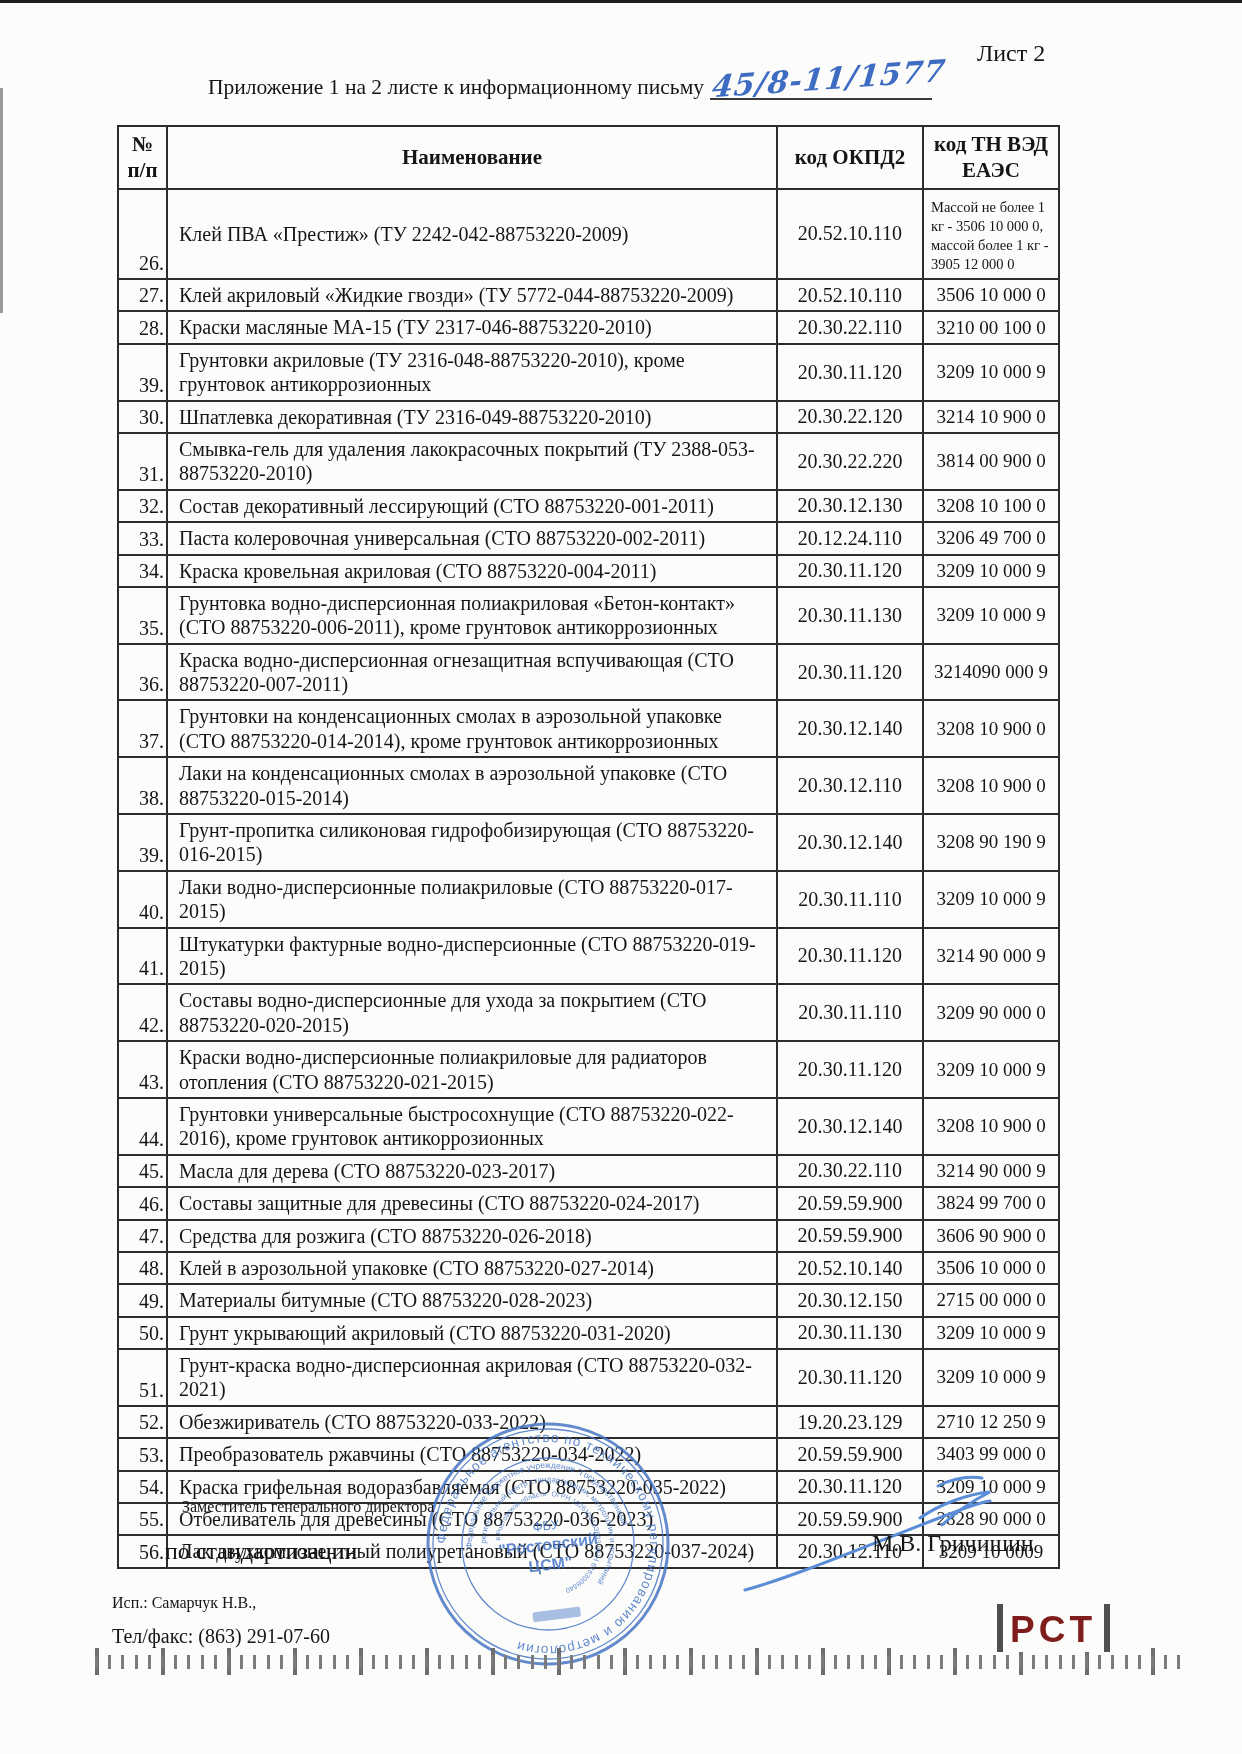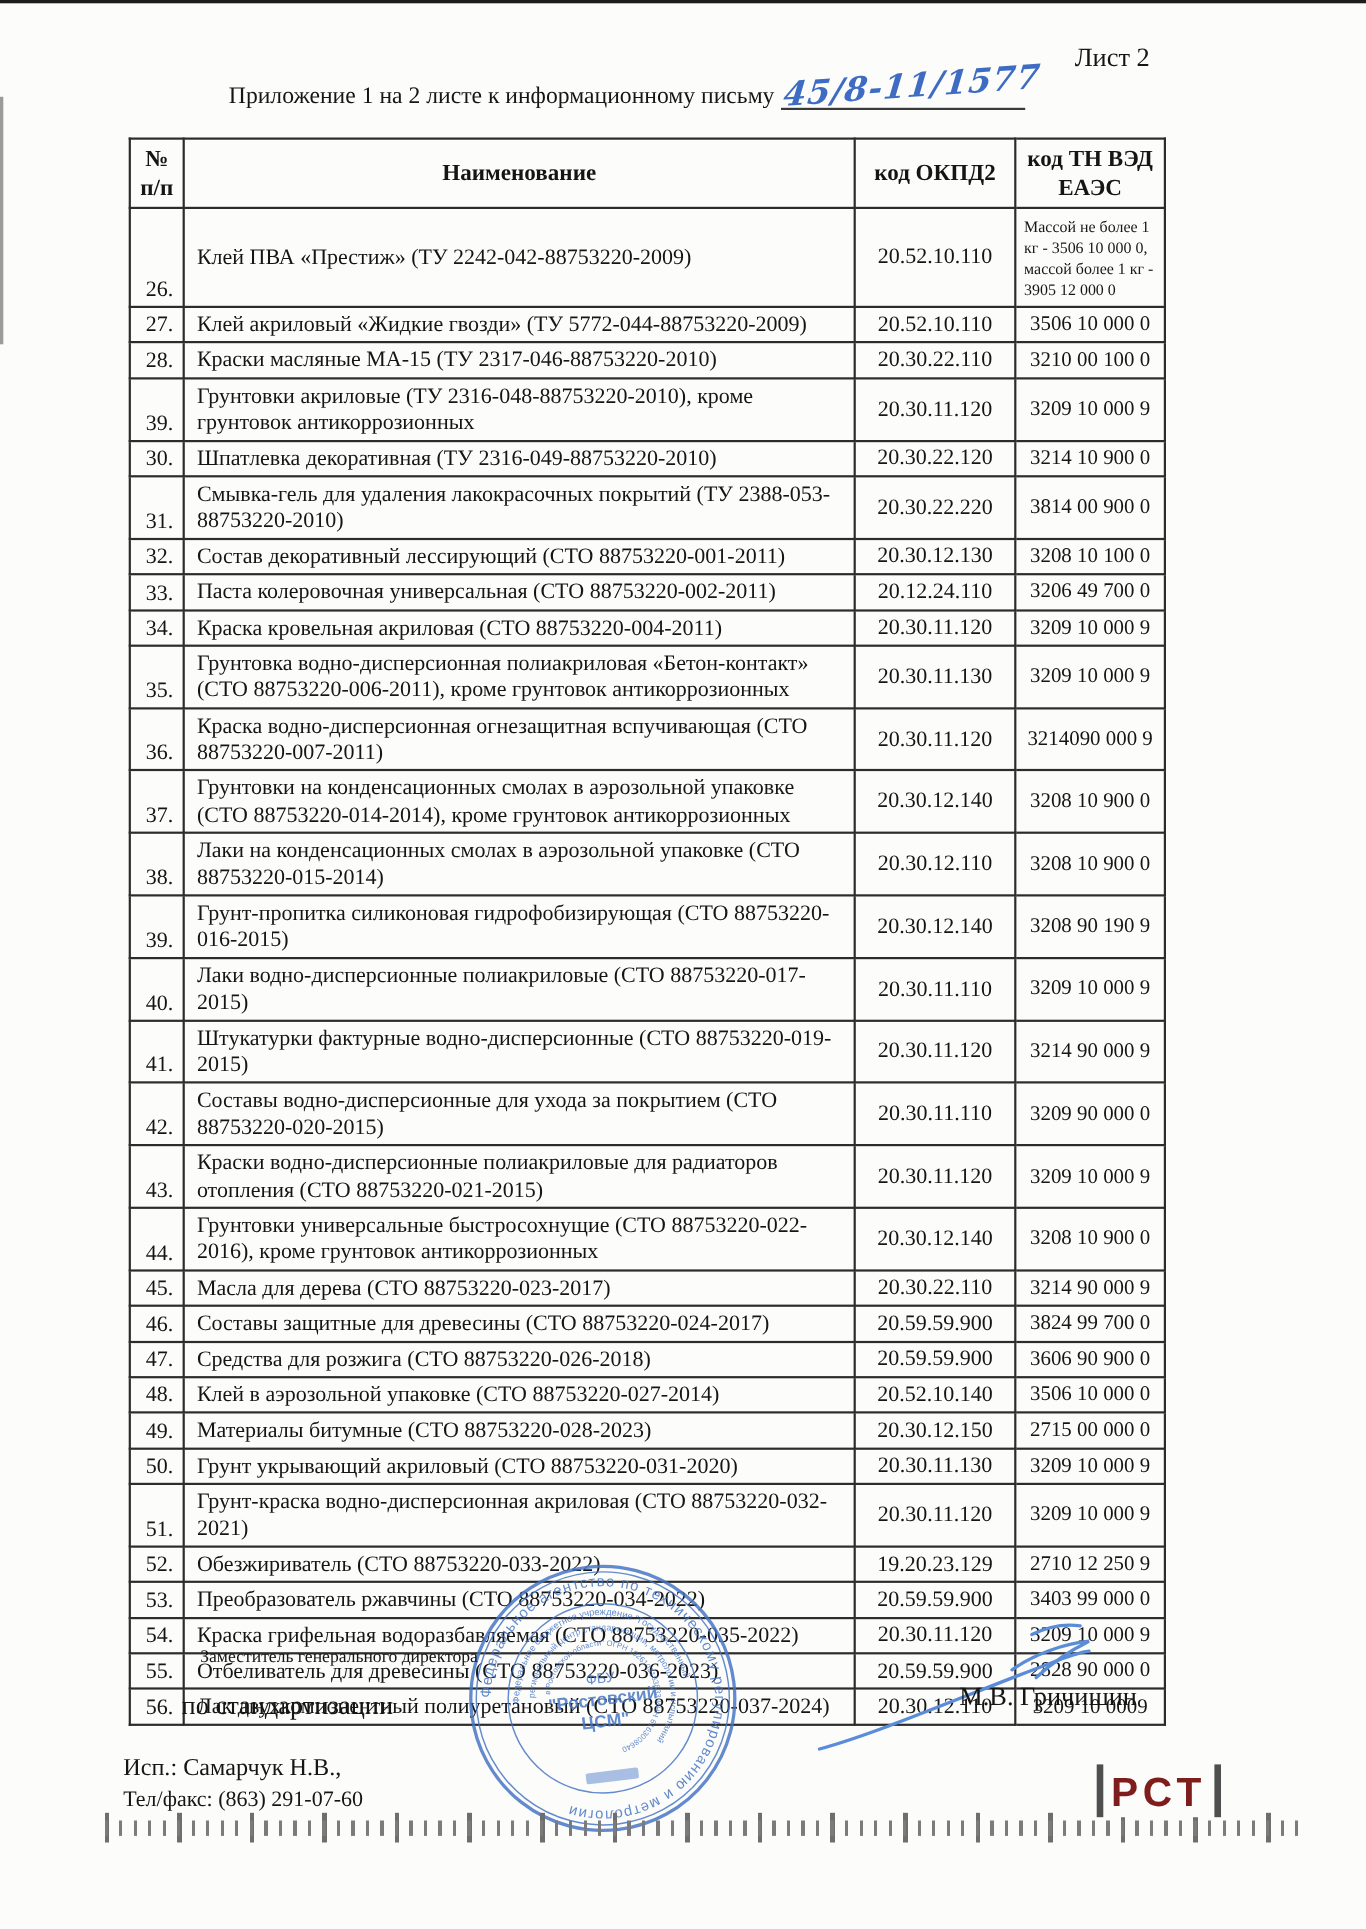--- a/index.html
+++ b/index.html
@@ -33,37 +33,37 @@
   table.doc col.c-num{width:49px;}
   table.doc col.c-name{width:610px;}
   table.doc col.c-okpd{width:146px;}
   table.doc col.c-tnved{width:136px;}
   table.doc th, table.doc td{border:2px solid #2c2c2c;}
   table.doc th{
     font-size:21px;font-weight:bold;text-align:center;vertical-align:middle;
     padding:4px 2px;line-height:1.25;
   }
   td.cell-num{
-    vertical-align:bottom;text-align:center;padding:2px 2px 3px 7px;font-size:20px;
+    vertical-align:bottom;text-align:right;padding:2px 2px 3px 7px;font-size:20px;
   }
   td.cell-name{
     vertical-align:middle;text-align:left;padding:3px 6px 3px 11px;
     font-size:20px;line-height:1.22;
   }
   td.cell-okpd{vertical-align:middle;text-align:center;font-size:20px;padding:3px 2px;}
   td.cell-tnved{vertical-align:middle;text-align:center;font-size:19px;padding:3px 4px;}
   td.cell-tnved.tnved-small{
     font-size:14.5px;text-align:left;line-height:1.32;padding:8px 3px 4px 7px;
   }
 
   
   .pos-line1{position:absolute;top:1498px;left:182px;font-size:16px;text-align:right;}
   .pos-line2{position:absolute;top:1538px;left:165px;font-size:24px;}
   .signer{position:absolute;top:1530px;left:872px;font-size:24px;}
-  .exec1{position:absolute;top:1594px;left:112px;font-size:22px;}
+  .exec1{position:absolute;top:1594px;left:112px;font-size:16px;}
   .exec2{position:absolute;top:1625px;left:112px;font-size:20px;}
 
   
   .stamp{position:absolute;top:1420px;left:424px;width:248px;height:248px;opacity:.82;transform:rotate(-7deg);}
   
   .signature{position:absolute;top:1470px;left:690px;width:340px;height:140px;}
 
   
   .ruler{position:absolute;top:1648px;left:95px;width:1085px;height:27px;}
   .ticks-tall{position:absolute;top:0;left:0;right:0;height:27px;

